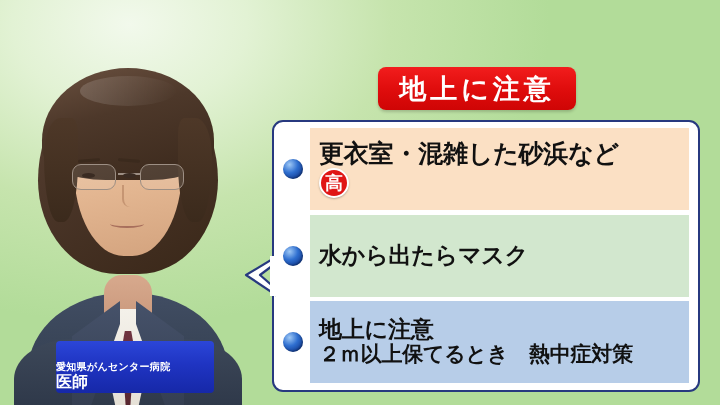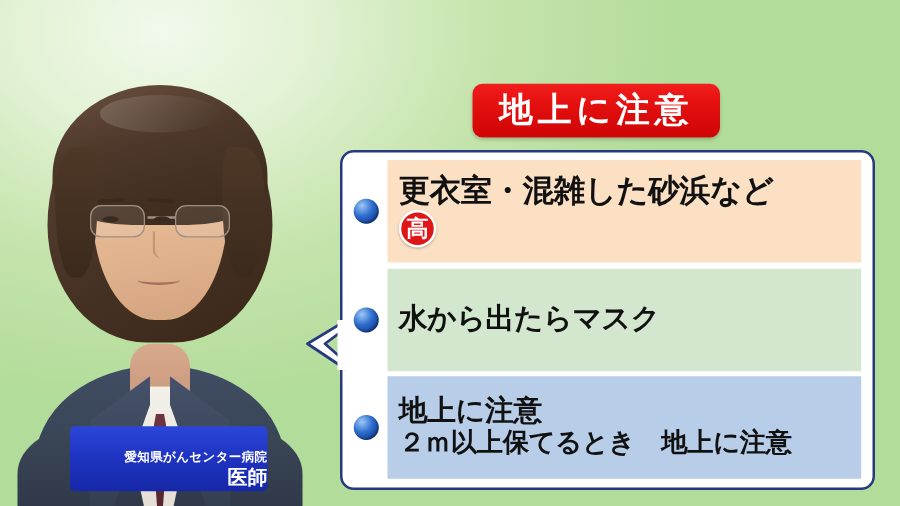--- a/index.html
+++ b/index.html
@@ -129,21 +129,21 @@
   }
 
   
   #name-caption {
     position:absolute; left:56px; top:341px;
     width:158px; height:52px;
     background:linear-gradient(180deg,#2b46d8 0%, #1f34c2 45%, #1628a8 100%);
     border-radius:4px;
     z-index:6;
     display:flex; flex-direction:column;
-    align-items:flex-end; justify-content:center;
+    align-items:flex-start; justify-content:center;
     padding-top:16px;
   }
   #name-caption .affil {
     color:#ffffff; font-size:10px; font-weight:bold;
     letter-spacing:.3px; line-height:1.1; white-space:nowrap;
   }
   #name-caption .nameline {
     display:flex; align-items:baseline; gap:1px;
     margin-top:2px; white-space:nowrap;
   }
@@ -289,19 +289,19 @@
       <div class="bullet"></div>
       <div class="panel green">
         <div class="line small">水から出たらマスク</div>
       </div>
     </div>
 
     <div class="row">
       <div class="bullet"></div>
       <div class="panel blue">
         <div class="line small">地上に注意</div>
-        <div class="line tiny">２ｍ以上保てるとき　地上に注意</div>
+        <div class="line tiny">２ｍ以上保てるとき　熱中症対策</div>
       </div>
     </div>
 
   </div>
 
 </div>
 
 </body></html>

